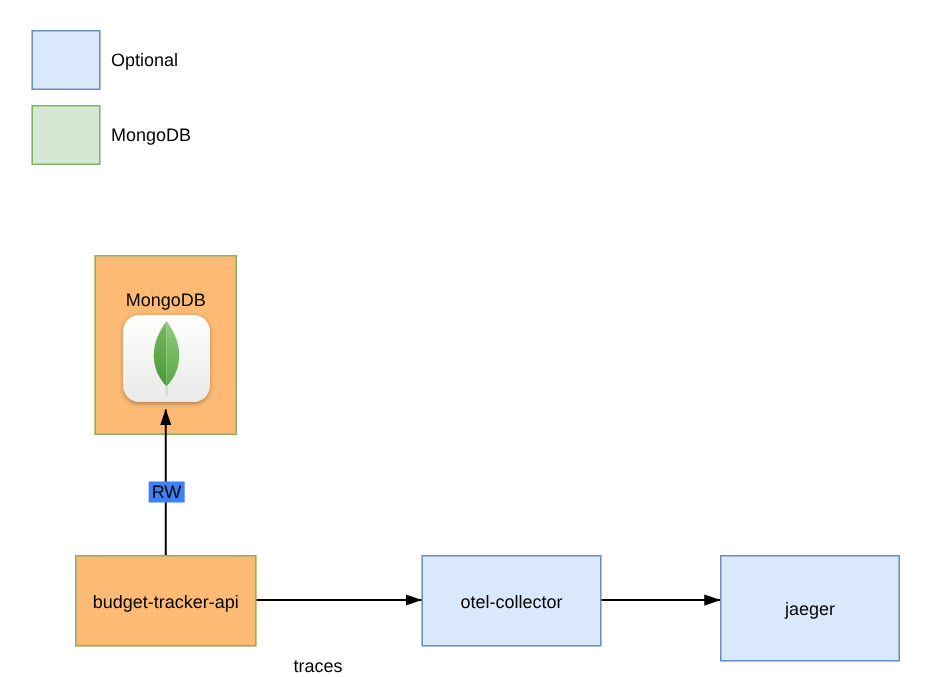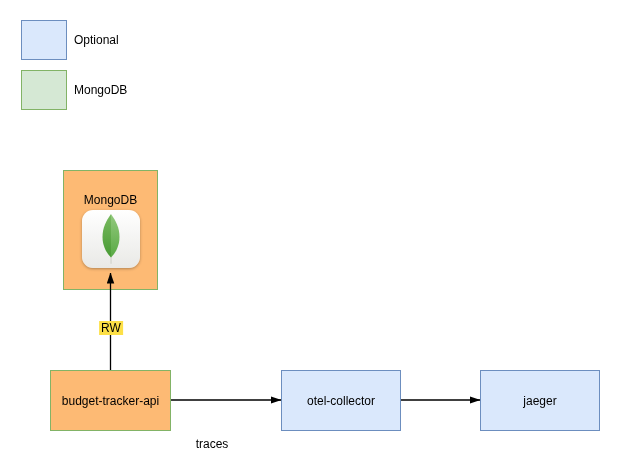--- a/index.html
+++ b/index.html
@@ -47,21 +47,21 @@
       align-items: center;
       justify-content: center;
       text-align: center;
       white-space: nowrap;
     }
     .node.required { background: #fdba74; border-color: #82b366; }
     .node.optional { background: #dae8fc; border-color: #6c8ebf; }
 
     .node-budget { left: 50px;  top: 370px; width: 121px; height: 61px; }
     .node-otel   { left: 281px; top: 370px; width: 120px; height: 61px; }
-    .node-jaeger { left: 480px; top: 370px; width: 120px; height: 61px; }
+    .node-jaeger { left: 480px; top: 370px; width: 120px; height: 71px; }
 
     .node-mongodb {
       left: 63px; top: 170px; width: 95px; height: 120px;
       display: block;
     }
     .node-mongodb .node-label {
       position: absolute;
       top: 22px; left: 0; right: 0;
       text-align: center;
     }
@@ -80,21 +80,21 @@
       position: absolute;
       left: 0; top: 0;
       width: 621px; height: 451px;
       pointer-events: none;
     }
     .edge-label {
       position: absolute;
       transform: translate(-50%, -50%);
       white-space: nowrap;
     }
-    .edge-label.rw     { left: 111px; top: 328px; background: #fde047; padding: 0 2px; }
+    .edge-label.rw     { left: 111px; top: 328px; background: #3b82f6; padding: 0 2px; }
     .edge-label.traces { left: 212px; top: 404px; margin-top: 40px; }
   </style>
 </head>
 <body>
 
 <div class="canvas">
 
   <div class="legend-swatch optional"></div>
   <div class="legend-label optional">Optional</div>
   <div class="legend-swatch required"></div>

